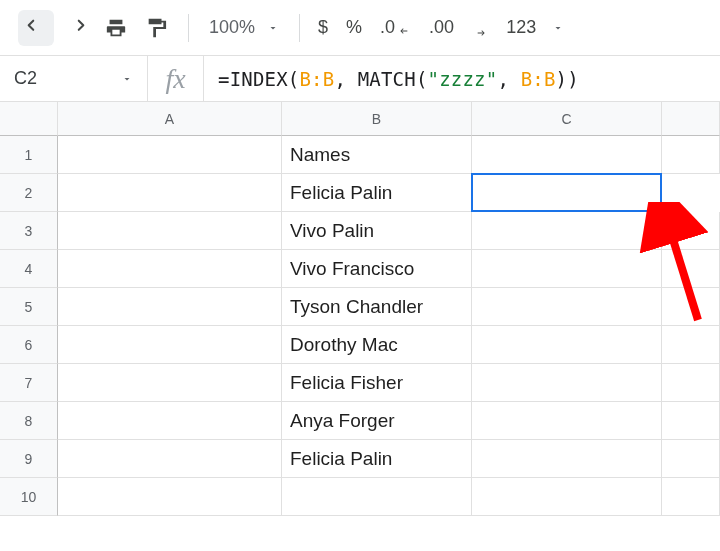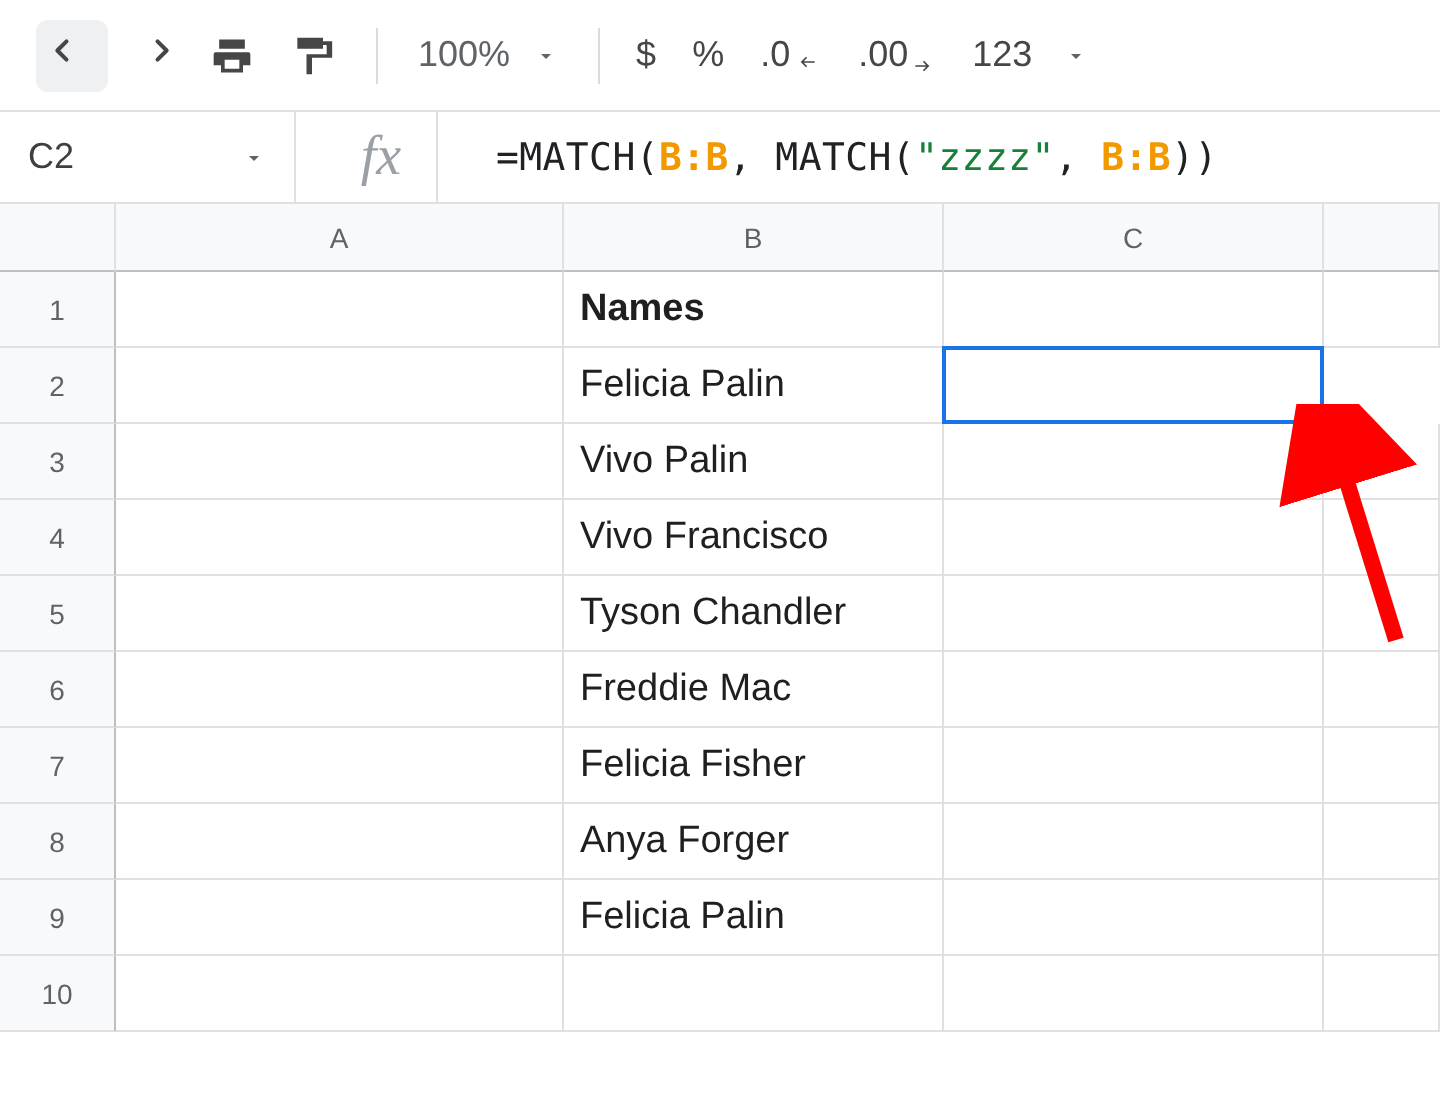--- a/index.html
+++ b/index.html
@@ -67,21 +67,20 @@
   }
   .fmt .more123 { display:flex; align-items:center; gap:16px; }
   svg { display: block; }
 
   
   .formula-row {
     display: flex;
     align-items: center;
     height: 46px;
     border-bottom: 1px solid var(--border);
-    gap: 15px;
   }
   .namebox {
     width: 148px;
     height: 100%;
     display: flex;
     align-items: center;
     padding: 0 14px;
     font-size: 18px;
     color: #3c4043;
     gap: 8px;
@@ -102,21 +101,21 @@
   }
   .formula {
     flex: 1;
     padding: 0 14px;
     font-family: "Consolas", "Menlo", monospace;
     font-size: 19px;
     letter-spacing: 0.2px;
     color: #202124;
     white-space: pre;
   }
-  .formula .col { color: var(--orange); font-weight: bold; }
+  .formula .col { color: var(--orange); }
   .formula .str { color: var(--green); }
 
   
   .grid {
     position: relative;
   }
   .headers {
     display: grid;
     grid-template-columns: 58px 224px 190px 190px 58px;
     height: 34px;
@@ -151,21 +150,21 @@
   .row .cell {
     border-right: 1px solid var(--border);
     border-bottom: 1px solid var(--border);
     padding: 0 8px;
     display: flex;
     align-items: center;
     font-size: 19px;
     color: #1f1f1f;
     position: relative;
   }
-  .row .cell.bold { font-weight: 700; }
+  .row .cell.bold { font-weight: 400; }
 
   
   .sel-outline {
     position: absolute;
     border: 2px solid var(--selection);
     pointer-events: none;
     z-index: 5;
   }
   .sel-handle {
     position: absolute;
@@ -217,21 +216,21 @@
   <div class="tb-sep"></div>
   <div class="fmt">
     <span>$</span>
     <span>%</span>
     <span style="display:inline-flex;align-items:flex-start;gap:2px;">
       <span>.0</span>
       <svg width="14" height="10" viewBox="0 0 24 24" fill="#444746" style="margin-top:9px;">
           <path d="M20 11H7l4-4-1.4-1.4L3.2 12l6.4 6.4L11 17l-4-4h13z"></path>
         </svg>
     </span>
-    <span style="display:inline-flex;align-items:flex-end;gap:0;">
+    <span style="display:inline-flex;align-items:flex-end;gap:20px;">
       <span>.00</span>
       <svg width="14" height="10" viewBox="0 0 24 24" fill="#444746" style="margin-top:9px;">
           <path d="M4 11h13l-4-4 1.4-1.4L20.8 12l-6.4 6.4L13 17l4-4H4z"></path>
         </svg>
     </span>
     <span class="more123">
       <span>123</span>
       <svg width="12" height="12" viewBox="0 0 24 24" fill="#5f6368">
           <path d="M7 10l5 5 5-5z"></path>
         </svg>
@@ -240,21 +239,21 @@
 </div>
 
 <div class="formula-row">
   <div class="namebox">
     <span>C2</span>
     <svg width="12" height="12" viewBox="0 0 24 24" fill="#5f6368">
         <path d="M7 10l5 5 5-5z"></path>
       </svg>
   </div>
   <div class="fx">fx</div>
-  <div class="formula"><span>=MATCH(</span><span class="col">B:B</span><span>, MATCH(</span><span class="str">"zzzz"</span><span>, </span><span class="col">B:B</span><span>))</span></div>
+  <div class="formula"><span>=INDEX(</span><span class="col">B:B</span><span>, MATCH(</span><span class="str">"zzzz"</span><span>, </span><span class="col">B:B</span><span>))</span></div>
 </div>
 
 <div class="grid">
   <div class="headers">
     <div class="corner"></div>
     <div>A</div>
     <div>B</div>
     <div>C</div>
     <div></div>
   </div>
@@ -289,21 +288,21 @@
   <div class="row">
     <div class="rh">5</div>
     <div class="cell"></div>
     <div class="cell">Tyson Chandler</div>
     <div class="cell"></div>
     <div class="cell"></div>
   </div>
   <div class="row">
     <div class="rh">6</div>
     <div class="cell"></div>
-    <div class="cell">Freddie Mac</div>
+    <div class="cell">Dorothy Mac</div>
     <div class="cell"></div>
     <div class="cell"></div>
   </div>
   <div class="row">
     <div class="rh">7</div>
     <div class="cell"></div>
     <div class="cell">Felicia Fisher</div>
     <div class="cell"></div>
     <div class="cell"></div>
   </div>

